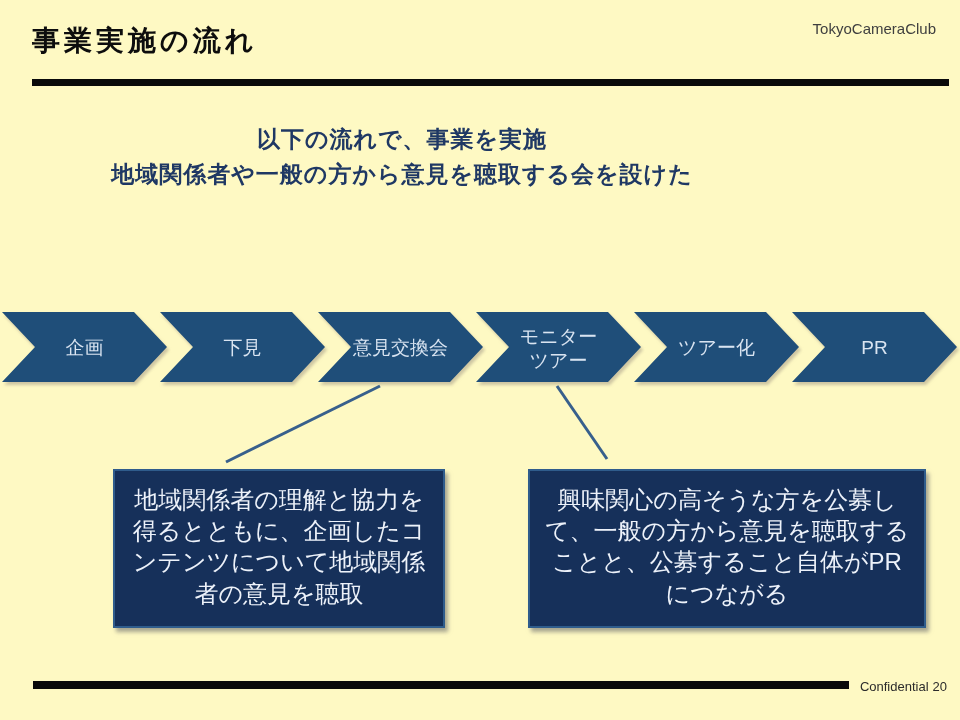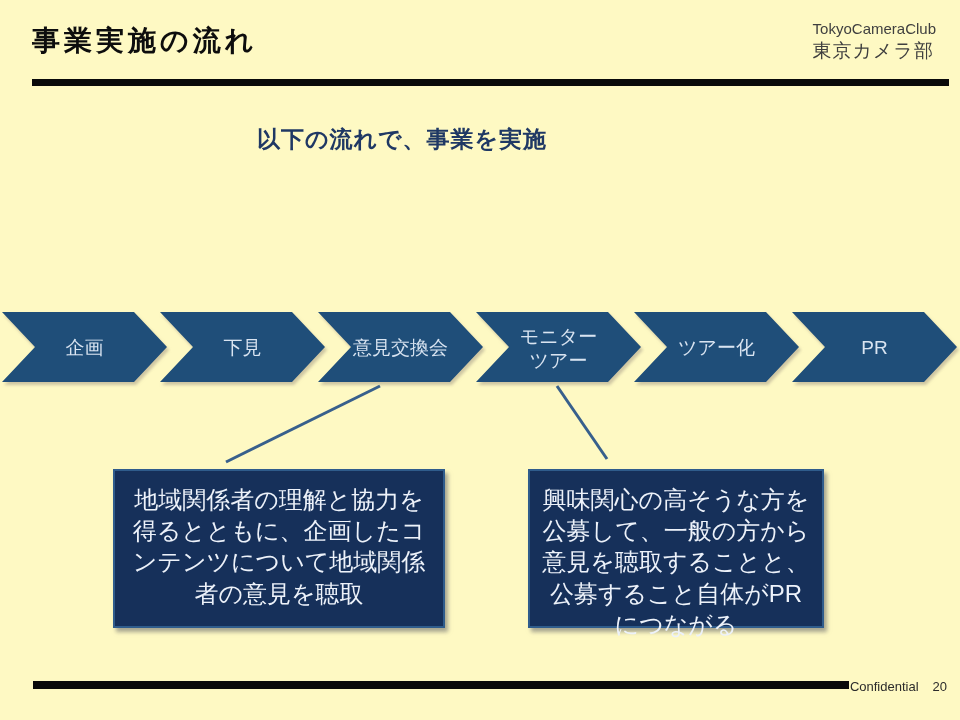--- a/index.html
+++ b/index.html
@@ -39,44 +39,44 @@
   #connector-svg line{stroke:var(--connector,#38608C);stroke-width:3;}
   
   .callout{
     position:absolute;top:469px;height:159px;width:332px;box-sizing:border-box;
     background:var(--box-fill,#16305A);border:2px solid var(--box-border,#2F5C8C);
     box-shadow:3px 4px 4px rgba(110,110,110,0.6);
     color:#EDF2FA;font-size:24px;line-height:1.3;text-align:center;
     padding:13px 10px 8px 10px;
   }
   #callout-left{left:113px;}
-  #callout-right{left:528px;width:296px;}
+  #callout-right{left:528px;width:398px;}
   
   #footer-rule{position:absolute;left:33px;top:681px;width:816px;height:8px;background:#0a0a0a;}
   #footer-text{
     position:absolute;right:13px;top:679px;font-size:13px;color:#2b2b2b;white-space:nowrap;
   }
-  #footer-text .pg{margin-left:14px;}
+  #footer-text .pg{margin-left:4px;}
 </style>
 </head>
 <body>
 
 <div id="slide">
 
   <div id="page-title">事業実施の流れ</div>
 
   <div id="logo">
     <div class="logo-en">TokyoCameraClub</div>
-    <div class="logo-jp">東京カメラ部</div>
   </div>
 
   <div id="title-rule"></div>
 
   <div id="subtitle">
     <div>以下の流れで、事業を実施</div>
+    <div>地域関係者や一般の方から意見を聴取する会を設けた</div>
   </div>
 
   <svg id="flow-svg" width="960" height="78" viewBox="0 0 960 78">
       <polygon points="2,2 134,2 167,37 134,72 2,72 35,37"></polygon>
       <text text-anchor="middle" x="84.5" y="44">企画</text>
       <polygon points="160,2 292,2 325,37 292,72 160,72 193,37"></polygon>
       <text text-anchor="middle" x="242.5" y="44">下見</text>
       <polygon points="318,2 450,2 483,37 450,72 318,72 351,37"></polygon>
       <text text-anchor="middle" x="400.5" y="44">意見交換会</text>
       <polygon points="476,2 608,2 641,37 608,72 476,72 509,37"></polygon>

